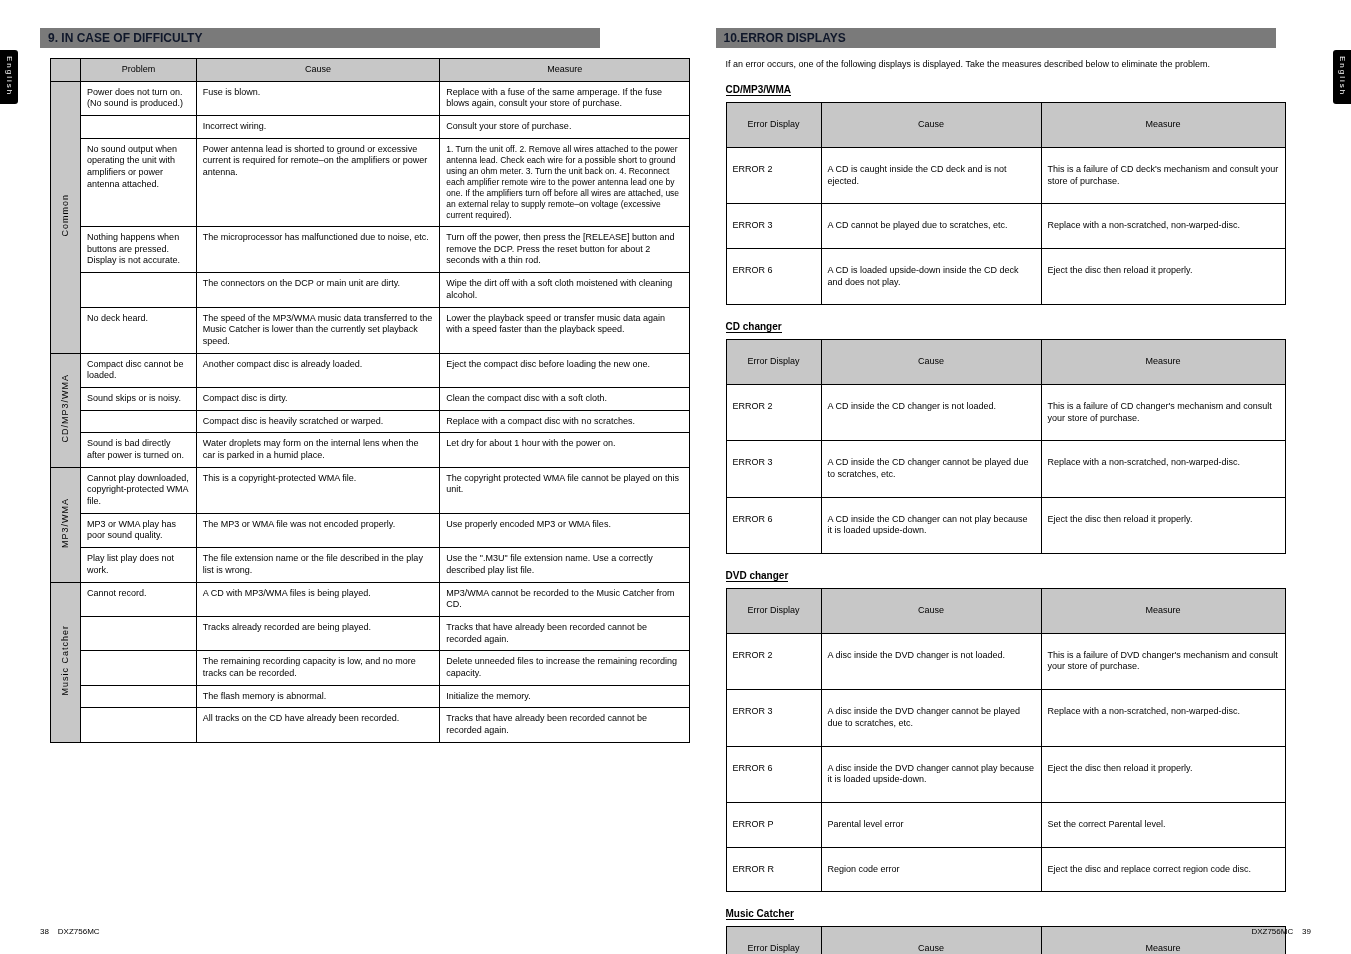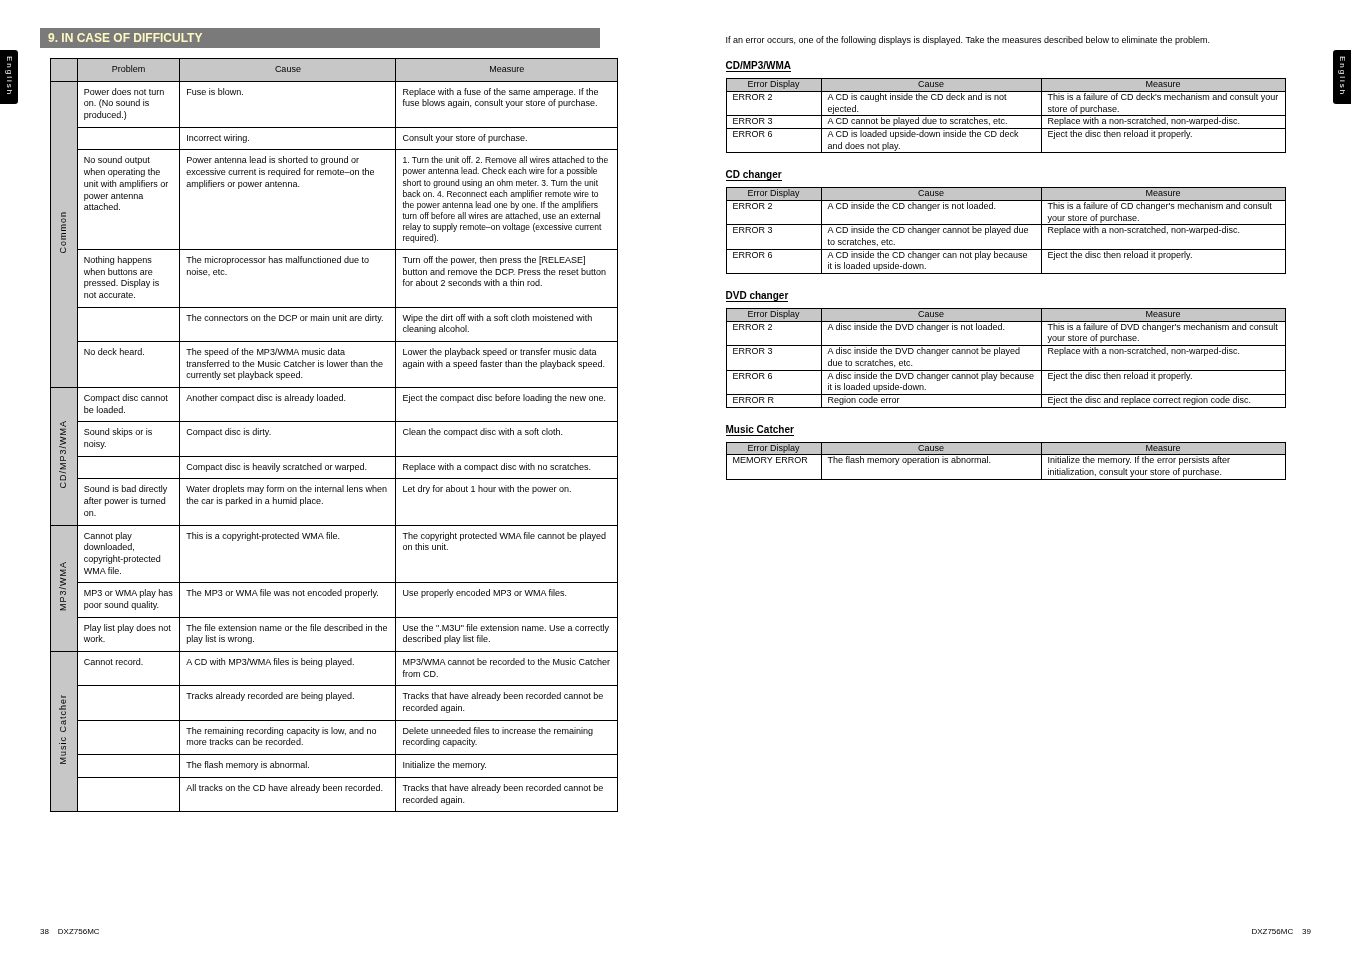--- a/index.html
+++ b/index.html
@@ -15,21 +15,21 @@
     }
     .page {
       width: 50%;
       height: 100%;
       padding: 28px 40px 20px 40px;
       position: relative;
     }
     .page-left { border-right: 0; }
     .section-bar {
       background: #7a7a7a;
-      color: #fef9c3;
+      color: #0f172a;
       font-weight: bold;
       font-size: 12px;
       padding: 3px 8px;
       margin-bottom: 10px;
       width: 560px;
     }
     .side-tab {
       position: absolute;
       background: #000;
       color: #fff;
@@ -53,21 +53,21 @@
       text-orientation: mixed;
       letter-spacing: 2px;
     }
     .intro {
       font-size: 9px;
       margin: 6px 0 10px 10px;
       line-height: 1.35;
     }
     table.trouble {
       border-collapse: collapse;
-      width: 568px;
+      width: 640px;
       margin-left: 10px;
     }
     table.trouble th, table.trouble td {
       border: 1px solid #000;
       padding: 5px 6px;
       vertical-align: top;
       font-size: 9px;
       line-height: 1.3;
     }
     table.trouble th {
@@ -101,21 +101,21 @@
       display: inline-block;
       margin-bottom: 6px;
     }
     table.err {
       border-collapse: collapse;
       width: 560px;
       margin-bottom: 16px;
     }
     table.err th, table.err td {
       border: 1px solid #000;
-      padding: 0 6px;
+      padding: 16px 6px;
       font-size: 9px;
       line-height: 1.3;
       vertical-align: top;
     }
     table.err th {
       background: #c7c7c7;
       font-weight: normal;
       text-align: center;
     }
     .err-note { font-size: 9px; margin: 4px 0 6px 10px; }
@@ -257,20 +257,21 @@
   <div class="footer footer-left">
     <span>38</span>&nbsp;&nbsp;&nbsp;
     <span>DXZ756MC</span>
   </div>
 </div>
 
 <div class="page page-right">
   <div class="side-tab side-tab-right">
     <span class="vert">English</span>
   </div>
+  <div class="section-bar">10.ERROR DISPLAYS</div>
   <div class="intro">If an error occurs, one of the following displays is displayed.
 Take the measures described below to eliminate the problem.</div>
 
   <div class="error-section">
     <div class="error-heading">CD/MP3/WMA</div>
     <table class="err">
       <thead>
           <tr>
         <th style="width:95px">Error Display</th>
         <th style="width:220px">Cause</th>
@@ -347,20 +348,25 @@
             <td>ERROR 3</td>
             <td>A disc inside the DVD changer cannot be played due to scratches, etc.</td>
             <td>Replace with a non-scratched, non-warped-disc.</td>
           </tr>
         <tr>
             <td>ERROR 6</td>
             <td>A disc inside the DVD changer cannot play because it is loaded upside-down.</td>
             <td>Eject the disc then reload it properly.</td>
           </tr>
         <tr>
+            <td>ERROR P</td>
+            <td>Parental level error</td>
+            <td>Set the correct Parental level.</td>
+          </tr>
+        <tr>
             <td>ERROR R</td>
             <td>Region code error</td>
             <td>Eject the disc and replace correct region code disc.</td>
           </tr>
       </tbody>
     </table>
   </div>
 
   <div class="error-section">
     <div class="error-heading">Music Catcher</div>

